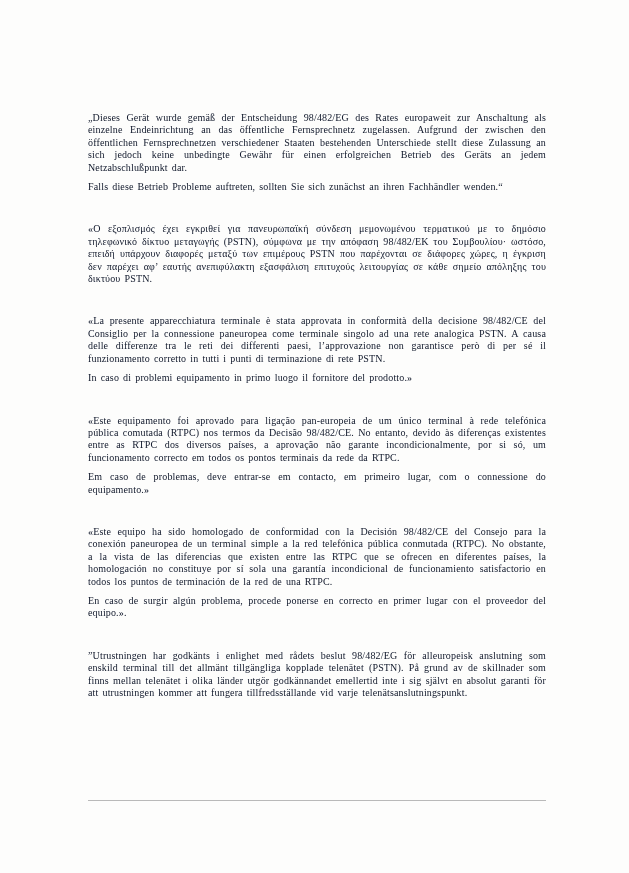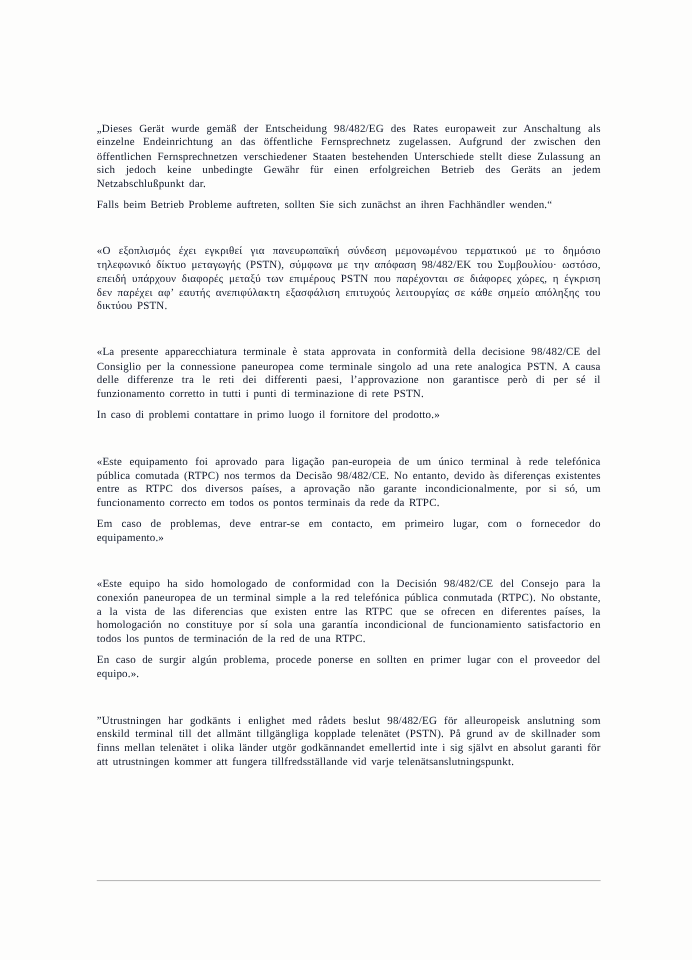--- a/index.html
+++ b/index.html
@@ -47,40 +47,40 @@
   }
 </style>
 </head>
 <body>
 
 <div class="page">
   <div class="content">
 
     <div class="lang-section">
       <p>„Dieses Gerät wurde gemäß der Entscheidung 98/482/EG des Rates europaweit zur Anschaltung als einzelne Endeinrichtung an das öffentliche Fernsprechnetz zugelassen. Aufgrund der zwischen den öffentlichen Fernsprechnetzen verschiedener Staaten bestehenden Unterschiede stellt diese Zulassung an sich jedoch keine unbedingte Gewähr für einen erfolgreichen Betrieb des Geräts an jedem Netzabschlußpunkt dar.</p>
-      <p>Falls beim Betrieb Probleme auftreten, sollten Sie sich zunächst an ihren Fachhändler wenden.“</p>
+      <p>Falls diese Betrieb Probleme auftreten, sollten Sie sich zunächst an ihren Fachhändler wenden.“</p>
     </div>
 
     <div class="lang-section">
       <p>«Ο εξοπλισμός έχει εγκριθεί για πανευρωπαϊκή σύνδεση μεμονωμένου τερματικού με το δημόσιο τηλεφωνικό δίκτυο μεταγωγής (PSTN), σύμφωνα με την απόφαση 98/482/ΕΚ του Συμβουλίου· ωστόσο, επειδή υπάρχουν διαφορές μεταξύ των επιμέρους PSTN που παρέχονται σε διάφορες χώρες, η έγκριση δεν παρέχει αφ’ εαυτής ανεπιφύλακτη εξασφάλιση επιτυχούς λειτουργίας σε κάθε σημείο απόληξης του δικτύου PSTN.</p>
     </div>
 
     <div class="lang-section">
       <p>«La presente apparecchiatura terminale è stata approvata in conformità della decisione 98/482/CE del Consiglio per la connessione paneuropea come terminale singolo ad una rete analogica PSTN. A causa delle differenze tra le reti dei differenti paesi, l’approvazione non garantisce però di per sé il funzionamento corretto in tutti i punti di terminazione di rete PSTN.</p>
-      <p>In caso di problemi contattare in primo luogo il fornitore del prodotto.»</p>
+      <p>In caso di problemi equipamento in primo luogo il fornitore del prodotto.»</p>
     </div>
 
     <div class="lang-section">
       <p>«Este equipamento foi aprovado para ligação pan-europeia de um único terminal à rede telefónica pública comutada (RTPC) nos termos da Decisão 98/482/CE. No entanto, devido às diferenças existentes entre as RTPC dos diversos países, a aprovação não garante incondicionalmente, por si só, um funcionamento correcto em todos os pontos terminais da rede da RTPC.</p>
-      <p>Em caso de problemas, deve entrar-se em contacto, em primeiro lugar, com o fornecedor do equipamento.»</p>
+      <p>Em caso de problemas, deve entrar-se em contacto, em primeiro lugar, com o connessione do equipamento.»</p>
     </div>
 
     <div class="lang-section">
       <p>«Este equipo ha sido homologado de conformidad con la Decisión 98/482/CE del Consejo para la conexión paneuropea de un terminal simple a la red telefónica pública conmutada (RTPC). No obstante, a la vista de las diferencias que existen entre las RTPC que se ofrecen en diferentes países, la homologación no constituye por sí sola una garantía incondicional de funcionamiento satisfactorio en todos los puntos de terminación de la red de una RTPC.</p>
-      <p>En caso de surgir algún problema, procede ponerse en sollten en primer lugar con el proveedor del equipo.».</p>
+      <p>En caso de surgir algún problema, procede ponerse en correcto en primer lugar con el proveedor del equipo.».</p>
     </div>
 
     <div class="lang-section">
       <p>”Utrustningen har godkänts i enlighet med rådets beslut 98/482/EG för alleuropeisk anslutning som enskild terminal till det allmänt tillgängliga kopplade telenätet (PSTN). På grund av de skillnader som finns mellan telenätet i olika länder utgör godkännandet emellertid inte i sig självt en absolut garanti för att utrustningen kommer att fungera tillfredsställande vid varje telenätsanslutningspunkt.</p>
     </div>
 
   </div>
 
   <div class="divider"></div>
 </div>

